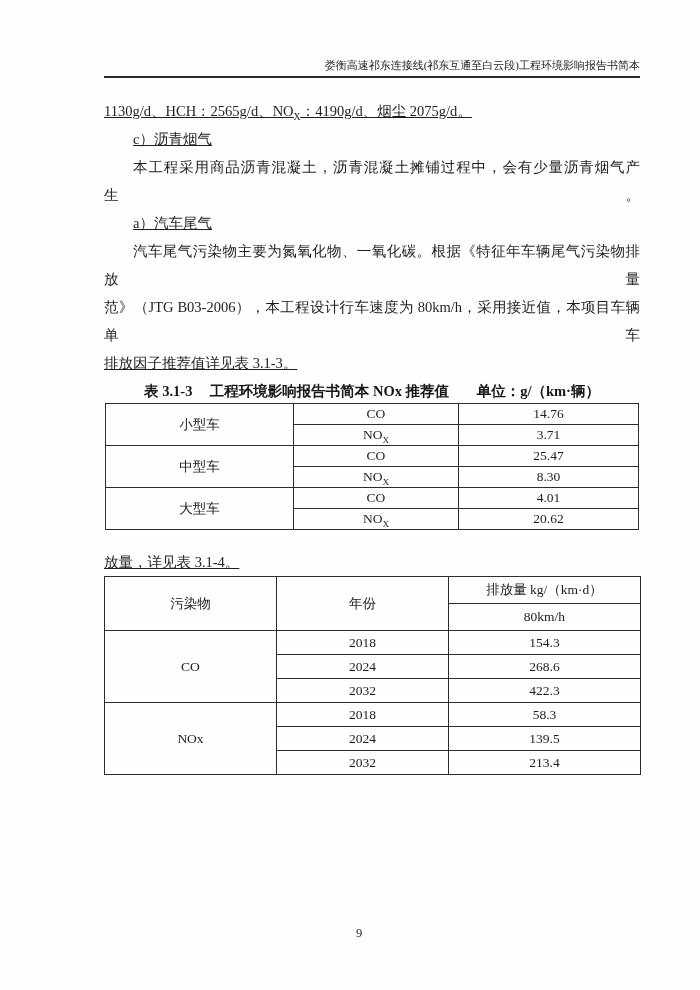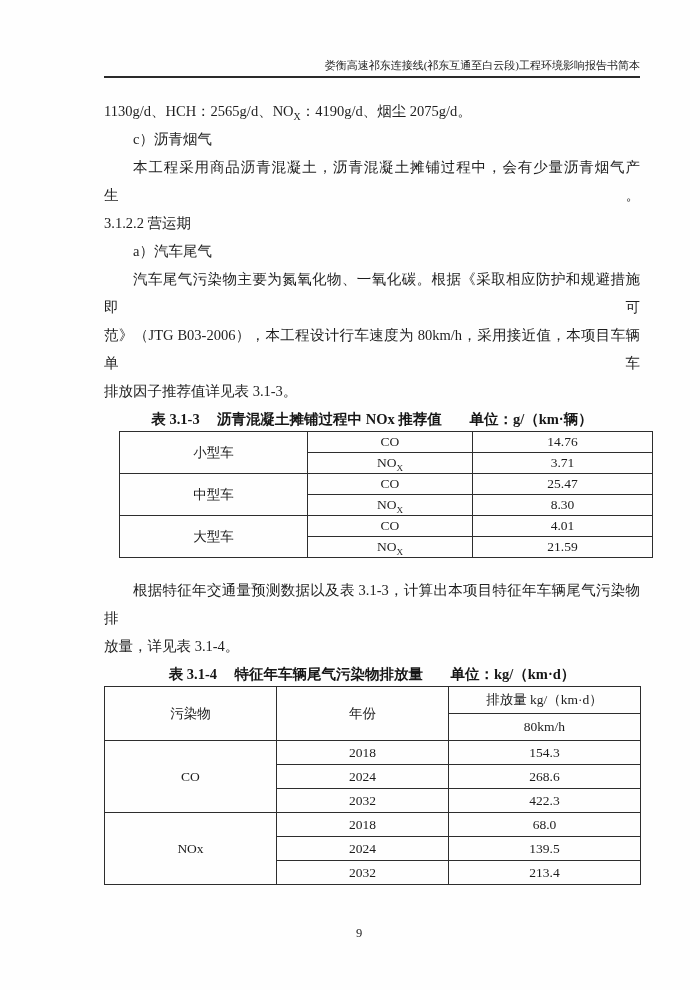--- a/index.html
+++ b/index.html
@@ -25,41 +25,41 @@
     color:#222;
   }
   .body{
     margin:0 78px 0 86px;
     width:536px;
     font-size:14.5px;
     line-height:28px;
   }
   .bline{width:536px;}
   .jl{text-align:justify;text-align-last:justify;}
-  .ll{text-align:left;text-align-last:left;}
+  .ll{text-align:left;text-align-last:left;text-decoration:underline;}
   .ind{text-indent:2em;}
   .p1{margin-top:19px;}
   .sec{margin-top:0;}
   .caption{
     margin-top:2px;
     text-align:center;
     font-weight:700;
     font-size:14.5px;
     line-height:24px;
     color:#161616;
   }
   .caption .cap-title{margin-left:1.2em;}
   .caption .cap-unit{margin-left:1.9em;margin-top:37px;}
   table{
     border-collapse:collapse;
     table-layout:fixed;
     font-size:13.5px;
     color:#1c1c1c;
   }
-  .t1{width:533px;margin-left:15px;}
+  .t1{width:533px;margin-left:1px;}
   .t2{width:536px;}
   td,th{
     border:1.5px solid #2d2d2d;
     text-align:center;
     vertical-align:middle;
     font-weight:normal;
     padding:0;
   }
   .t1 td{height:20px;line-height:20px;}
   .t2 th{height:26px;line-height:26px;text-align:center;}
@@ -87,31 +87,30 @@
   <div class="body">
 
     <div class="bline ll p1"><span>1130g/d、HCH：2565g/d、NO</span><sub>X</sub><span>：4190g/d、烟尘 2075g/d。</span></div>
 
     <div class="bline ll ind">c）沥青烟气</div>
 
     <div>
       <div class="bline jl ind">本工程采用商品沥青混凝土，沥青混凝土摊铺过程中，会有少量沥青烟气产生。</div>
     </div>
 
-    <div class="bline ll sec">3.1.2.2 营运期</div>
 
     <div class="bline ll ind">a）汽车尾气</div>
 
     <div>
-      <div class="bline jl ind">汽车尾气污染物主要为氮氧化物、一氧化碳。根据《采取相应防护和规避措施即可</div>
+      <div class="bline jl ind">汽车尾气污染物主要为氮氧化物、一氧化碳。根据《特征年车辆尾气污染物排放量</div>
       <div class="bline jl">范》（JTG B03-2006），本工程设计行车速度为 80km/h，采用接近值，本项目车辆单车</div>
       <div class="bline ll">排放因子推荐值详见表 3.1-3。</div>
     </div>
 
-    <div class="caption"><span>表 3.1-3</span><span class="cap-title">沥青混凝土摊铺过程中 NOx 推荐值</span><span class="cap-unit">单位：g/（km·辆）</span></div>
+    <div class="caption"><span>表 3.1-3</span><span class="cap-title">工程环境影响报告书简本 NOx 推荐值</span><span class="cap-unit">单位：g/（km·辆）</span></div>
 
     <table class="t1">
       <colgroup>
           <col style="width:188px">
           <col style="width:165px">
           <col style="width:180px">
         </colgroup>
       <tbody>
         <tr>
           <td rowspan="2">小型车</td>
@@ -131,31 +130,29 @@
           <td><span>NO</span><sub>X</sub></td>
           <td>8.30</td>
         </tr>
         <tr>
           <td rowspan="2">大型车</td>
           <td><span>CO</span><sub></sub></td>
           <td>4.01</td>
         </tr>
         <tr>
           <td><span>NO</span><sub>X</sub></td>
-          <td>21.59</td>
+          <td>20.62</td>
         </tr>
       </tbody>
     </table>
 
     <div class="mid">
-      <div class="bline jl ind">根据特征年交通量预测数据以及表 3.1-3，计算出本项目特征年车辆尾气污染物排</div>
       <div class="bline ll">放量，详见表 3.1-4。</div>
     </div>
 
-    <div class="caption"><span>表 3.1-4</span><span class="cap-title">特征年车辆尾气污染物排放量</span><span class="cap-unit">单位：kg/（km·d）</span></div>
 
     <table class="t2">
       <colgroup>
           <col style="width:172px">
           <col style="width:172px">
           <col style="width:192px">
         </colgroup>
       <tbody>
         <tr>
           <th rowspan="2">污染物</th>
@@ -174,21 +171,21 @@
           <td>2024</td>
           <td>268.6</td>
         </tr>
         <tr>
           <td>2032</td>
           <td>422.3</td>
         </tr>
         <tr>
           <td rowspan="3">NOx</td>
           <td>2018</td>
-          <td>68.0</td>
+          <td>58.3</td>
         </tr>
         <tr>
           <td>2024</td>
           <td>139.5</td>
         </tr>
         <tr>
           <td>2032</td>
           <td>213.4</td>
         </tr>
       </tbody>

